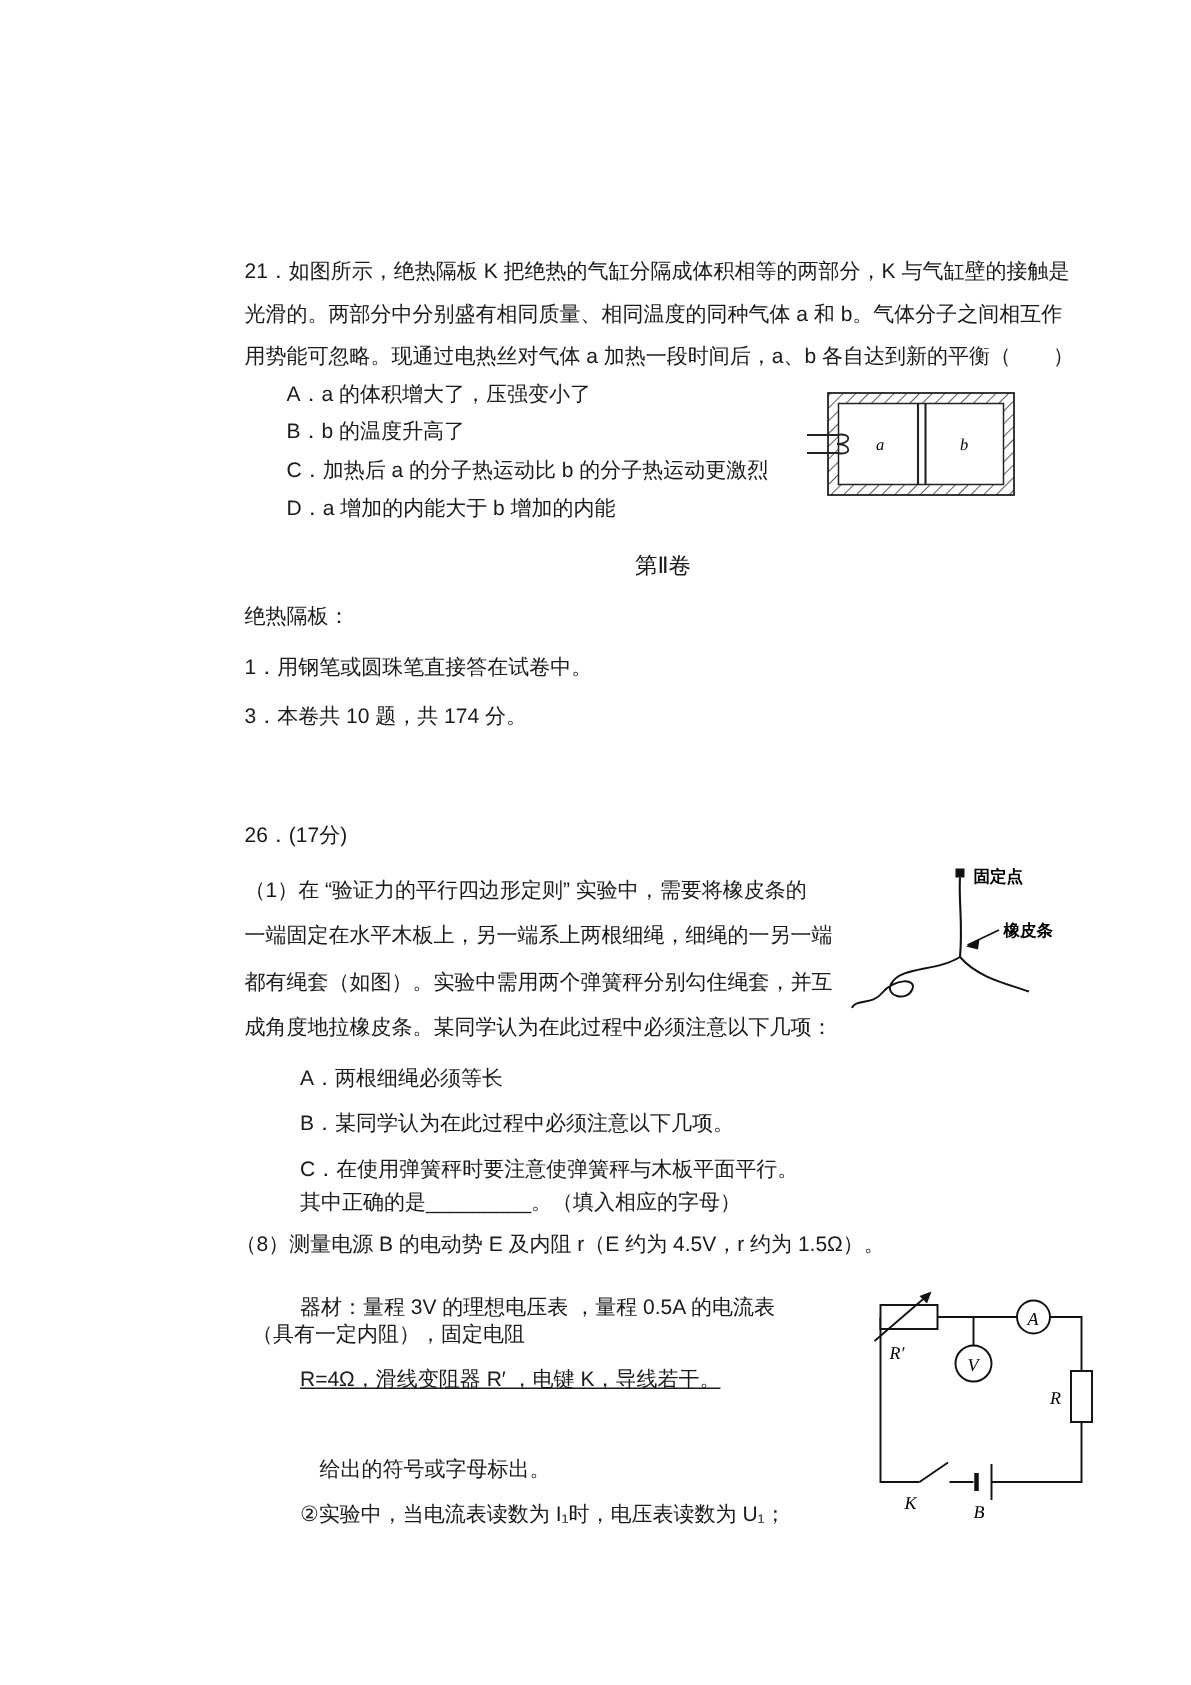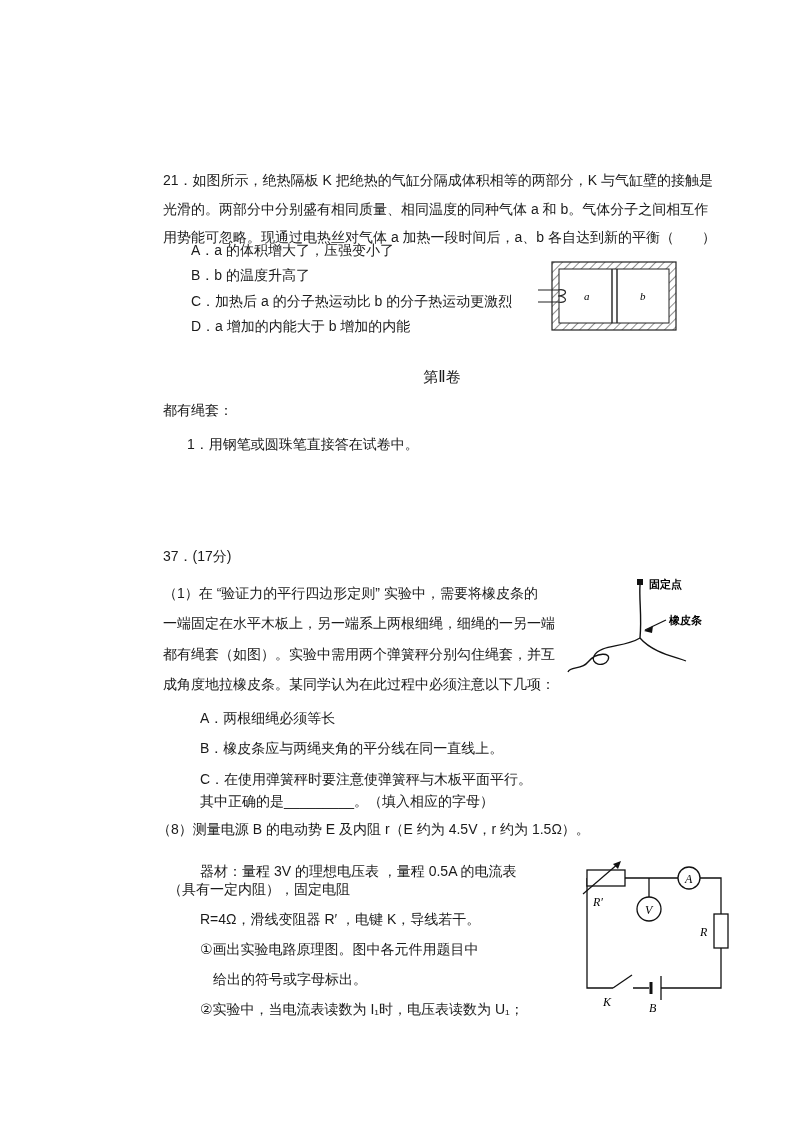--- a/index.html
+++ b/index.html
@@ -26,21 +26,21 @@
 <body>
 
 <div class="page">
 
   <div class="abs lh28" style="left:118px; top:166px;">
     <div class="tline">21．如图所示，绝热隔板 K 把绝热的气缸分隔成体积相等的两部分，K 与气缸壁的接触是</div>
     <div class="tline">光滑的。两部分中分别盛有相同质量、相同温度的同种气体 a 和 b。气体分子之间相互作</div>
     <div class="tline">用势能可忽略。现通过电热丝对气体 a 加热一段时间后，a、b 各自达到新的平衡（　　）</div>
   </div>
 
-  <div class="abs lh25" style="left:146px; top:238px;">
+  <div class="abs lh25" style="left:146px; top:250px;">
     <div class="tline">A．a 的体积增大了，压强变小了</div>
     <div class="tline">B．b 的温度升高了</div>
     <div class="tline">C．加热后 a 的分子热运动比 b 的分子热运动更激烈</div>
     <div class="tline">D．a 增加的内能大于 b 增加的内能</div>
   </div>
 
   <div class="abs" style="left:489px; top:256px;">
     <svg width="152" height="82" viewBox="0 0 152 82">
       <defs>
         <pattern id="hatch" width="6" height="6" patternUnits="userSpaceOnUse" patternTransform="rotate(45)">
@@ -52,26 +52,27 @@
       <line x1="78" y1="13" x2="78" y2="67" stroke="#222" stroke-width="1.4"></line>
       <line x1="83" y1="13" x2="83" y2="67" stroke="#222" stroke-width="1.4"></line>
       <path d="M4,34 H24 M4,46 H24 M24,34 C34,32 34,40 24,40 C34,40 34,48 24,46" fill="none" stroke="#222" stroke-width="1.2"></path>
       <text x="50" y="44" font-size="11" font-style="italic">a</text>
       <text x="106" y="44" font-size="11" font-style="italic">b</text>
     </svg>
   </div>
 
   <div class="abs center big" style="left:0; top:368px;">第Ⅱ卷</div>
 
-  <div class="abs" style="left:118px; top:402px;">都有绳套：</div>
-  <div class="abs lh33" style="left:118px; top:428px;margin-left:24px;">
+  <div class="abs" style="left:118px; top:402px;">绝热隔板：</div>
+  <div class="abs lh33" style="left:118px; top:428px;">
     <div class="tline">1．用钢笔或圆珠笔直接答在试卷中。</div>
+    <div class="tline">3．本卷共 10 题，共 174 分。</div>
   </div>
 
-  <div class="abs" style="left:118px; top:548px;">37．(17分)</div>
+  <div class="abs" style="left:118px; top:548px;">26．(17分)</div>
 
   <div class="abs lh30" style="left:118px; top:578px;">
     <div class="tline">（1）在 “验证力的平行四边形定则” 实验中，需要将橡皮条的</div>
     <div class="tline">一端固定在水平木板上，另一端系上两根细绳，细绳的一另一端</div>
     <div class="tline">都有绳套（如图）。实验中需用两个弹簧秤分别勾住绳套，并互</div>
     <div class="tline">成角度地拉橡皮条。某同学认为在此过程中必须注意以下几项：</div>
   </div>
 
   <div class="abs" style="left:515px; top:568px;">
     <svg width="165" height="128" viewBox="0 0 165 128">
@@ -81,31 +82,30 @@
       <polygon points="84,63 93,58 92,65" fill="#111"></polygon>
       <path d="M80,70 C64,80 40,76 34,88 C30,96 44,100 48,92 C52,84 36,84 28,94 C22,102 10,98 8,104" fill="none" stroke="#111" stroke-width="1.3"></path>
       <path d="M80,70 C92,84 112,88 126,93" fill="none" stroke="#111" stroke-width="1.3"></path>
       <text x="89" y="20" font-size="11" class="fig-label" font-family="Liberation Sans, sans-serif">固定点</text>
       <text x="109" y="56" font-size="11" class="fig-label" font-family="Liberation Sans, sans-serif">橡皮条</text>
     </svg>
   </div>
 
   <div class="abs lh30" style="left:155px; top:703px;">
     <div class="tline">A．两根细绳必须等长</div>
-    <div class="tline">B．橡皮条应与两绳夹角的平分线在同一直线上。</div>
+    <div class="tline">B．某同学认为在此过程中必须注意以下几项。</div>
     <div class="tline">C．在使用弹簧秤时要注意使弹簧秤与木板平面平行。</div>
   </div>
 
   <div class="abs" style="left:155px; top:793px;">其中正确的是_________。（填入相应的字母）</div>
 
   <div class="abs tline" style="left:112px; top:821px;">（8）测量电源 B 的电动势 E 及内阻 r（E 约为 4.5V，r 约为 1.5Ω）。</div>
   <div class="abs tline" style="left:155px; top:851px;margin-top:12px;">器材：量程 3V 的理想电压表 ，量程 0.5A 的电流表</div>
   <div class="abs tline" style="left:123px; top:881px;">（具有一定内阻），固定电阻</div>
-  <div class="abs tline" style="left:155px; top:911px;">R=4Ω，滑线变阻器 R′ ，电键 K，导线若干。</div>
-  <div class="abs tline" style="left:155px; top:941px;">①画出实验电路原理图。图中各元件用题目中</div>
+  <div class="abs tline" style="left:155px; top:911px;text-decoration:underline;">R=4Ω，滑线变阻器 R′ ，电键 K，导线若干。</div>
   <div class="abs tline" style="left:168px; top:971px;">给出的符号或字母标出。</div>
   <div class="abs tline" style="left:155px; top:1001px;">②实验中，当电流表读数为 I₁时，电压表读数为 U₁；</div>
 
   <div class="abs" style="left:530px; top:856px;">
     <svg width="165" height="158" viewBox="0 0 165 158">
 
       <path d="M12,22 V132 H38 M58,132 H74 M86,132 H146 V92 M146,58 V22 H125 M103,22 H50" fill="none" stroke="#111" stroke-width="1.3"></path>
 
       <rect x="12" y="14" width="38" height="16" fill="#fff" stroke="#111" stroke-width="1.3"></rect>
       <line x1="8" y1="38" x2="44" y2="7" stroke="#111" stroke-width="1.2"></line>

